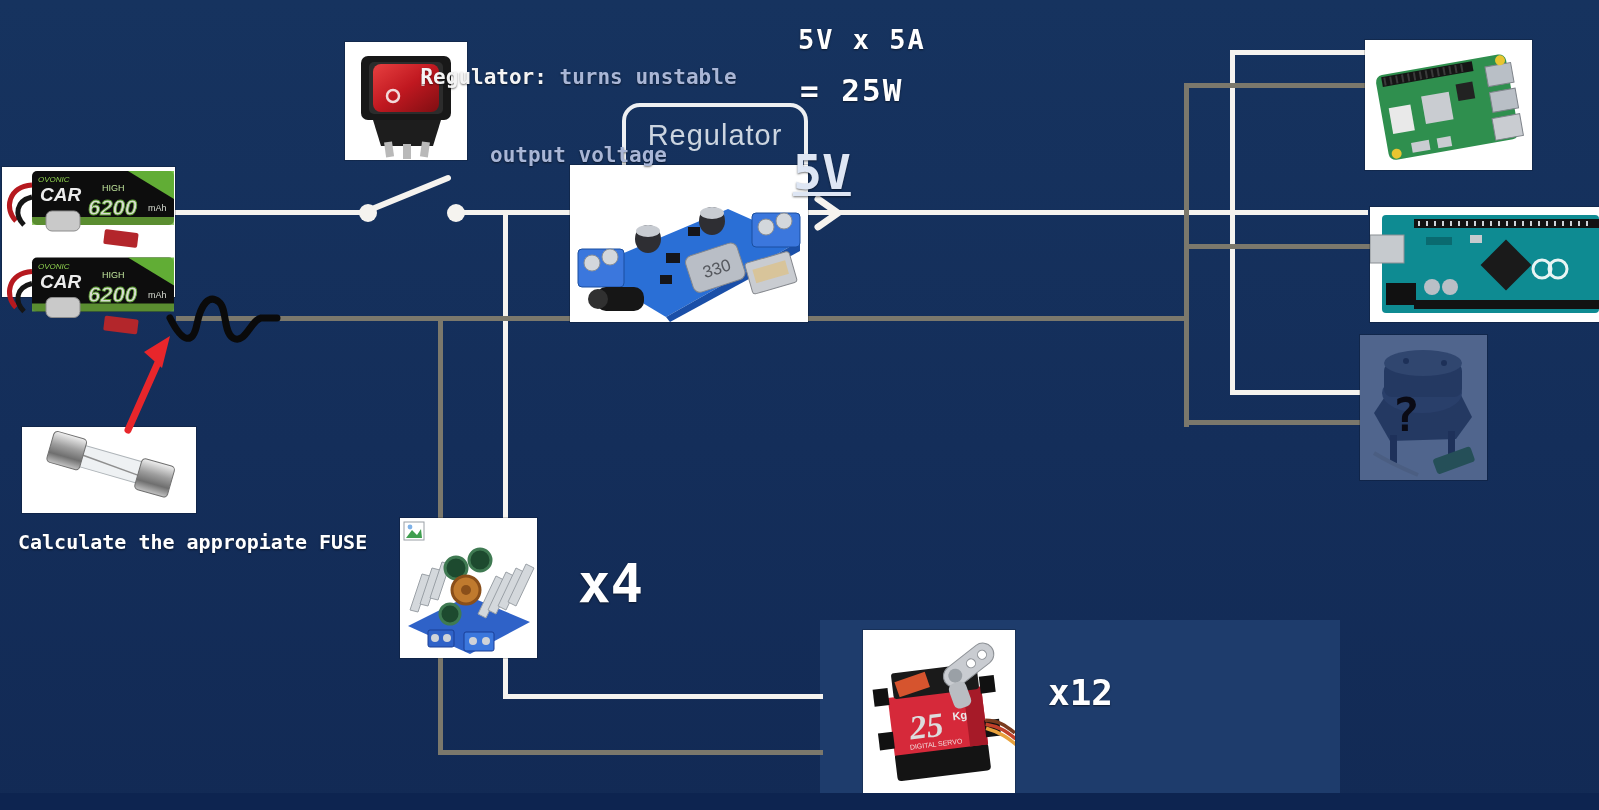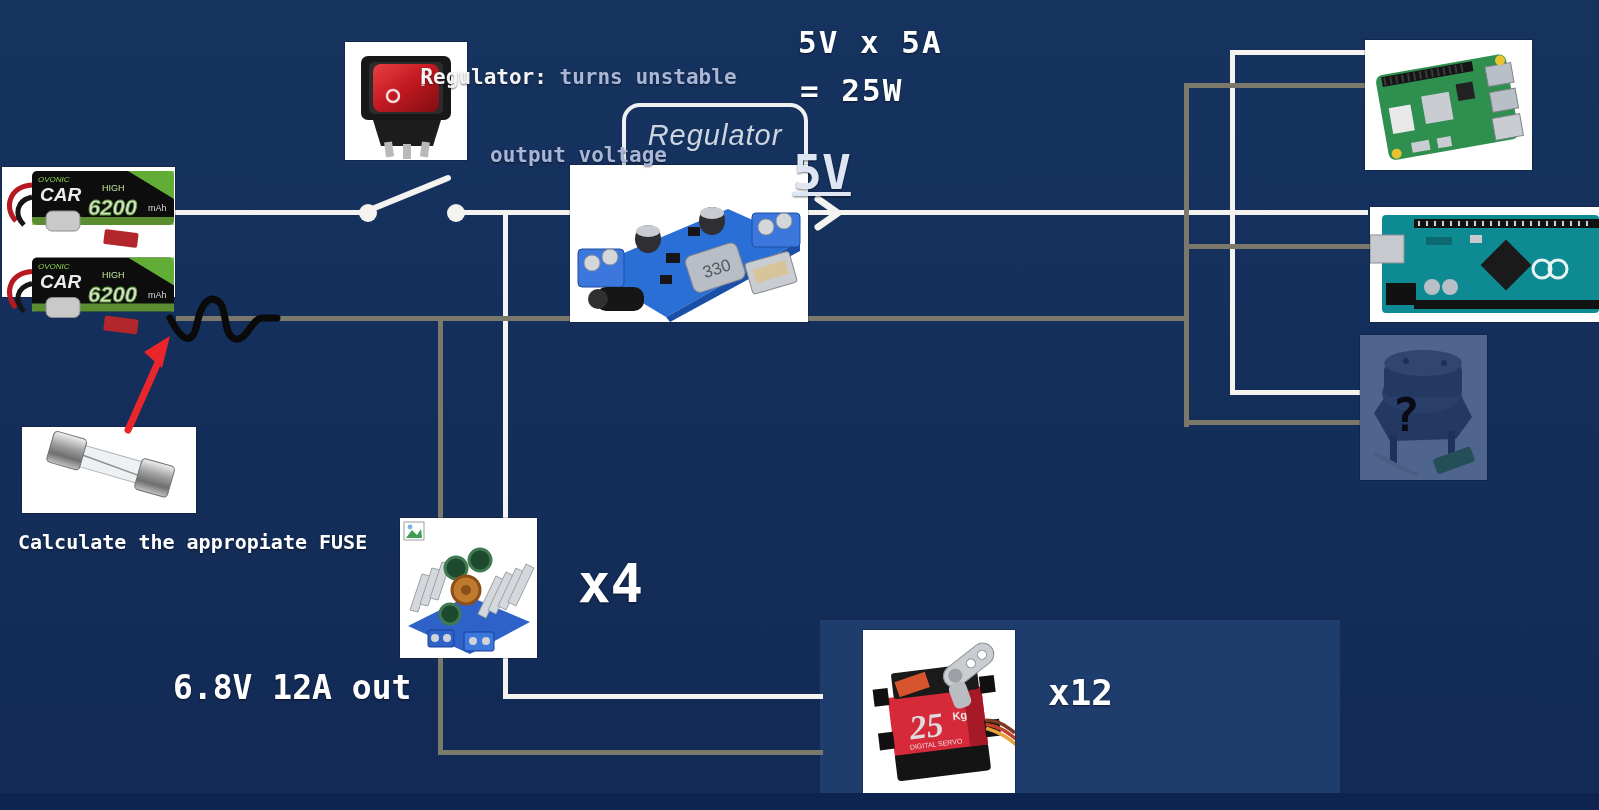--- a/index.html
+++ b/index.html
@@ -15,21 +15,21 @@
   .photo{position:absolute;background:#ffffff;z-index:3;box-shadow:0 0 0 1px rgba(0,0,0,.18);}
   .photo svg{display:block;}
   .mono{font-family:"DejaVu Sans Mono",monospace;font-weight:bold;color:#ffffff;
         text-shadow:0 1px 2px rgba(0,0,0,.55);z-index:4;position:absolute;white-space:pre;}
   .note{color:#a9b6d6;text-align:center;font-size:21px;line-height:26px;font-weight:bold;}
   .note .term{color:#f4f4f4;}
   #regulator-box{
     position:absolute;left:622px;top:103px;width:186px;height:96px;z-index:2;
     border:4px solid #eef0f2;border-radius:18px;box-sizing:border-box;
     text-align:center;padding-top:12px;
-    font-family:"Liberation Sans",sans-serif;font-size:29px;letter-spacing:1px;color:#ccd5e0;font-style:italic;
+    font-family:"Liberation Sans",sans-serif;font-size:29px;letter-spacing:1px;color:#ccd5e0;
   }
   #servo-panel{position:absolute;left:820px;top:620px;width:520px;height:190px;
     background:#1e3c6c;z-index:1;}
   #bottom-strip{position:absolute;left:0;top:793px;width:1599px;height:17px;
     background:#0d2450;z-index:5;}
 </style>
 </head>
 <body>
 
 <div id="stage">
@@ -71,26 +71,25 @@
 
   <svg class="abs" style="left:810px;top:194px;z-index:4;" width="40" height="38">
     <polyline points="8,5 28,19 8,33" stroke="#f5f3ef" stroke-width="7" fill="none" stroke-linecap="round" stroke-linejoin="round"></polyline>
   </svg>
 
   <div class="mono note" style="left:380px;top:12px;width:397px;">
     <div><span class="term">Regulator:</span><span> turns unstable</span></div>
     <div>output voltage</div>
   </div>
 
-  <div class="mono" style="left:798px;top:24px;font-size:31px;letter-spacing:2px;">5V x 5A</div>
+  <div class="mono" style="left:798px;top:24px;font-size:27px;letter-spacing:2px;">5V x 5A</div>
   <div class="mono" style="left:800px;top:72px;font-size:31px;letter-spacing:2px;text-align:center;">= 25W</div>
   <div class="mono" style="left:793px;top:144px;font-size:48px;color:#dee6f4;text-decoration:underline;">5V</div>
   <div class="mono" style="left:18px;top:530px;font-size:20px;">Calculate the appropiate FUSE</div>
   <div class="mono" style="left:578px;top:552px;font-size:54px;">x4</div>
-  <div class="mono" style="left:173px;top:668px;font-size:33px;">6.8V 12A out</div>
   <div class="mono" style="left:1048px;top:672px;font-size:36px;">x12</div>
 
   <div id="regulator-box">
     <span>Regulator</span>
   </div>
 
   <div class="photo" style="left:2px;top:167px;width:173px;height:130px;">
     <svg width="173" height="86" viewBox="0 0 173 86">
       <rect x="30" y="4" width="142" height="54" rx="5" fill="#0d0d0d"></rect>
       <polygon points="126,4 172,4 172,32" fill="#6abf3a" opacity="0.9"></polygon>

